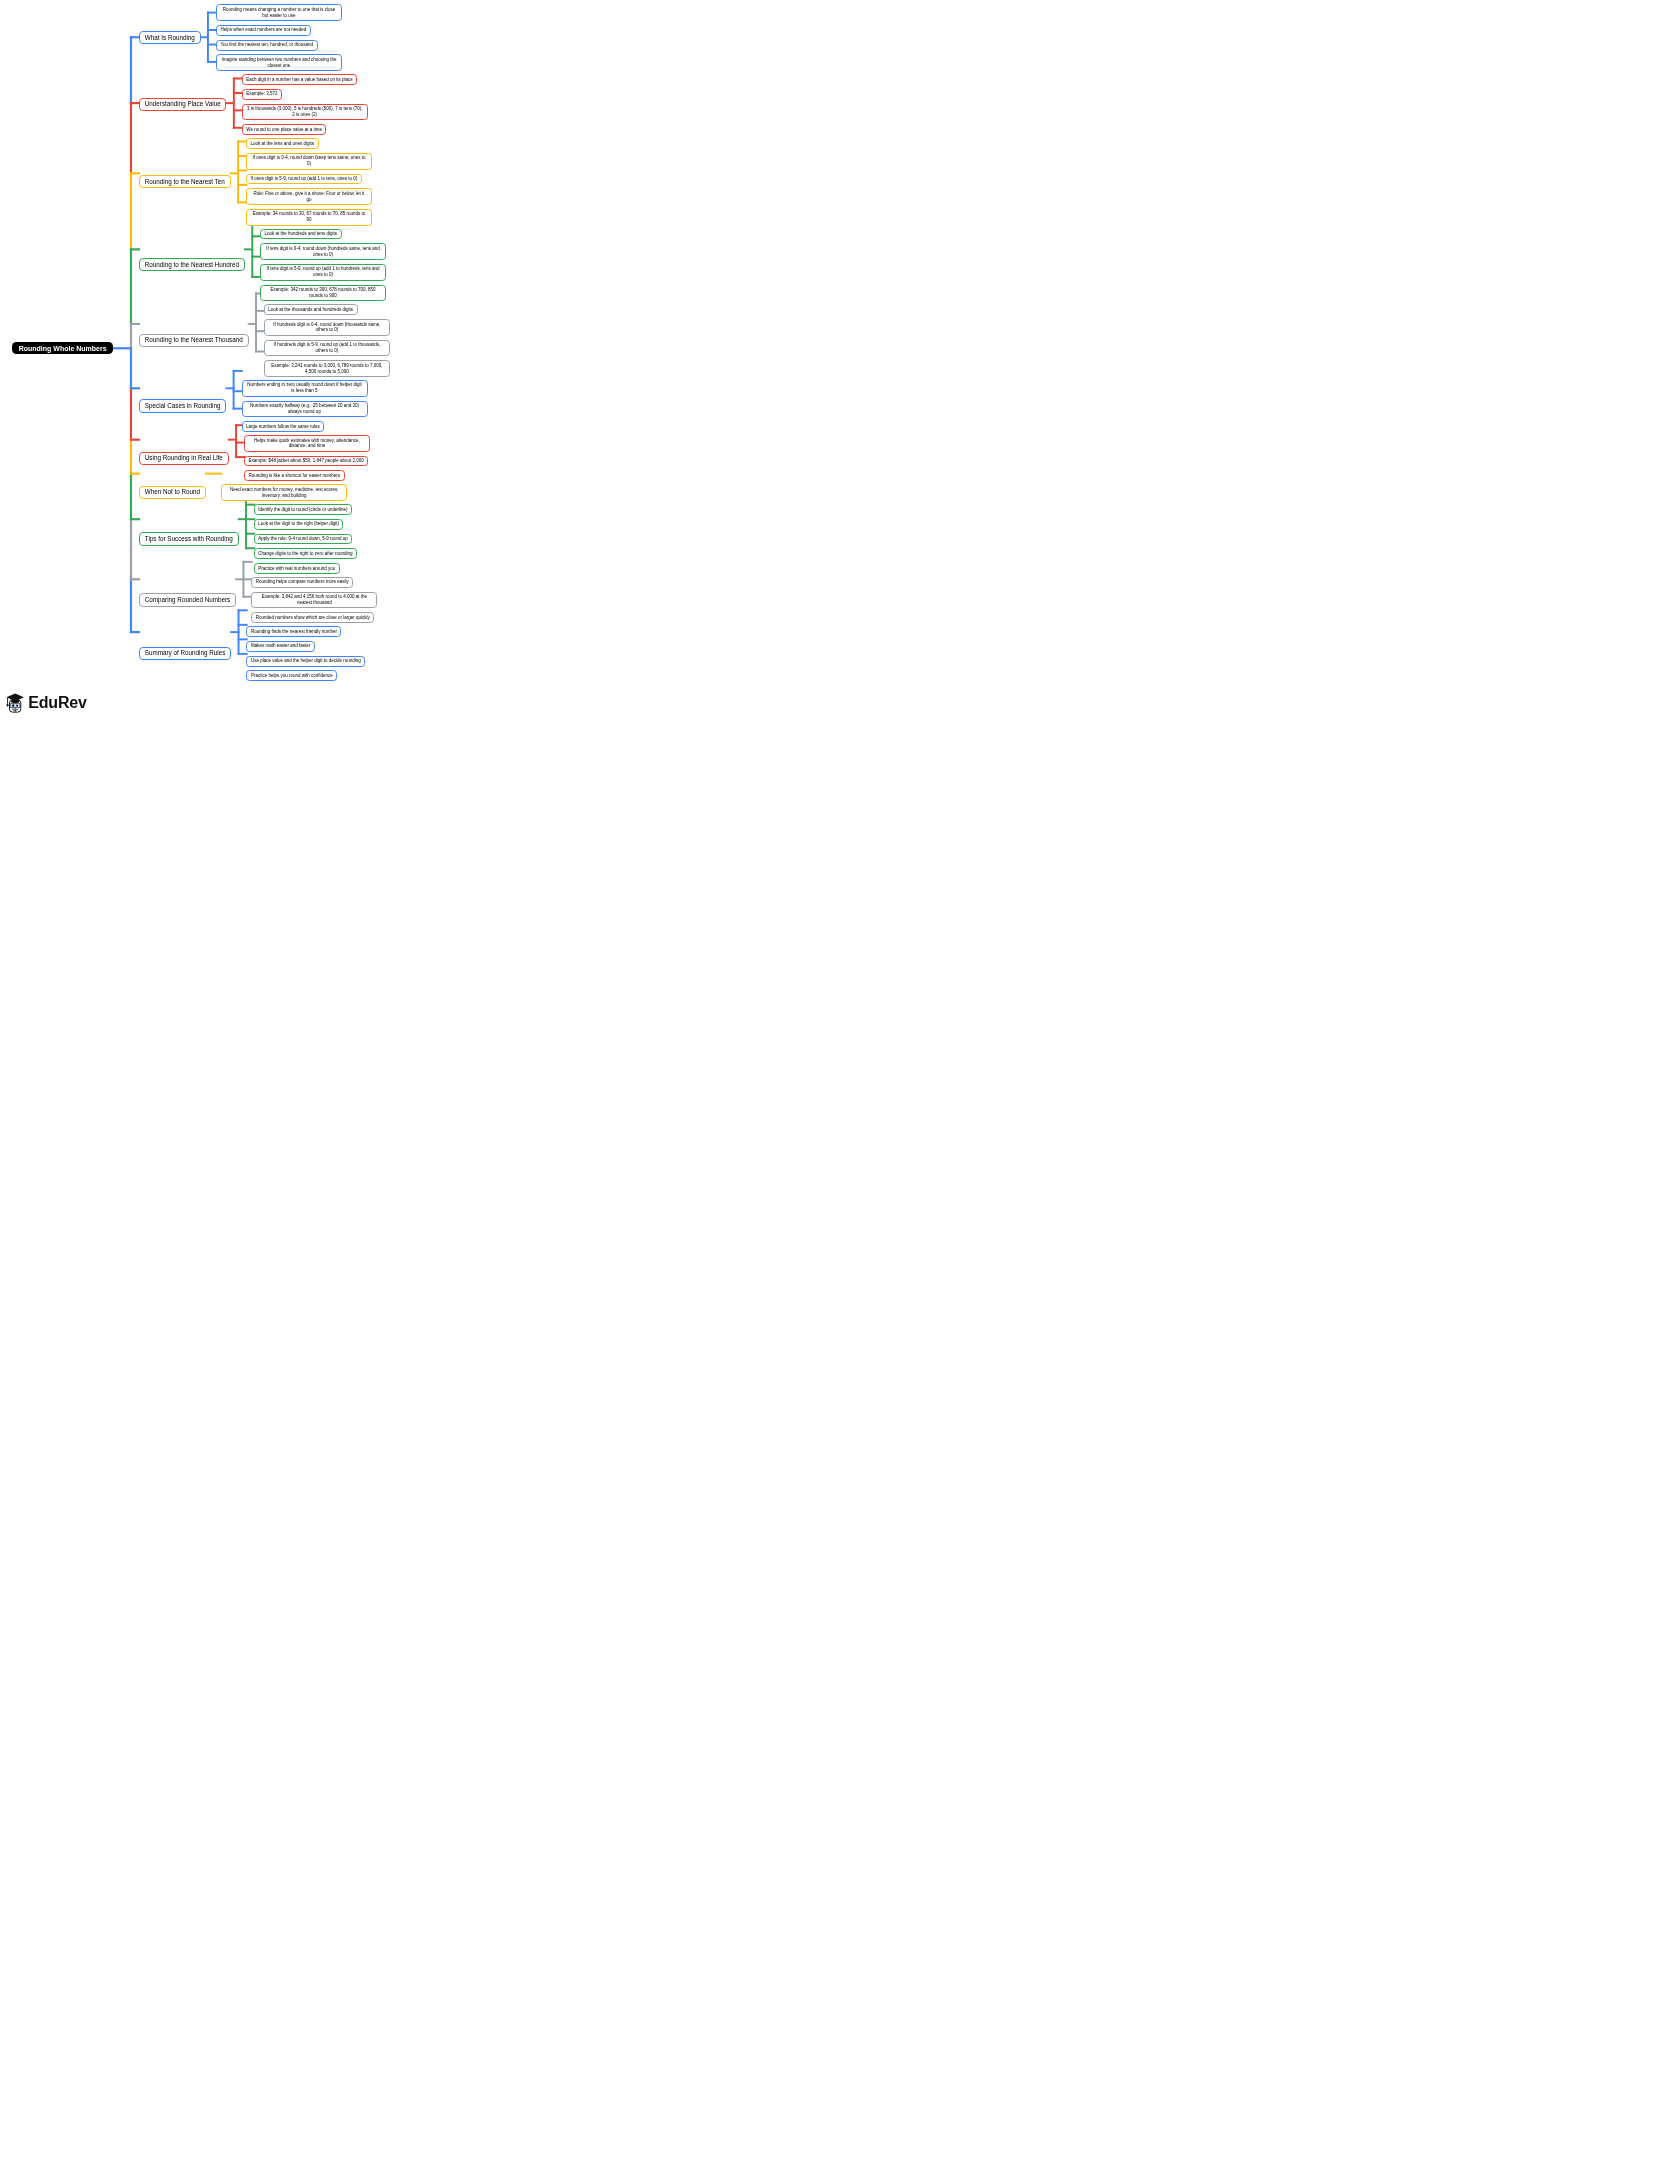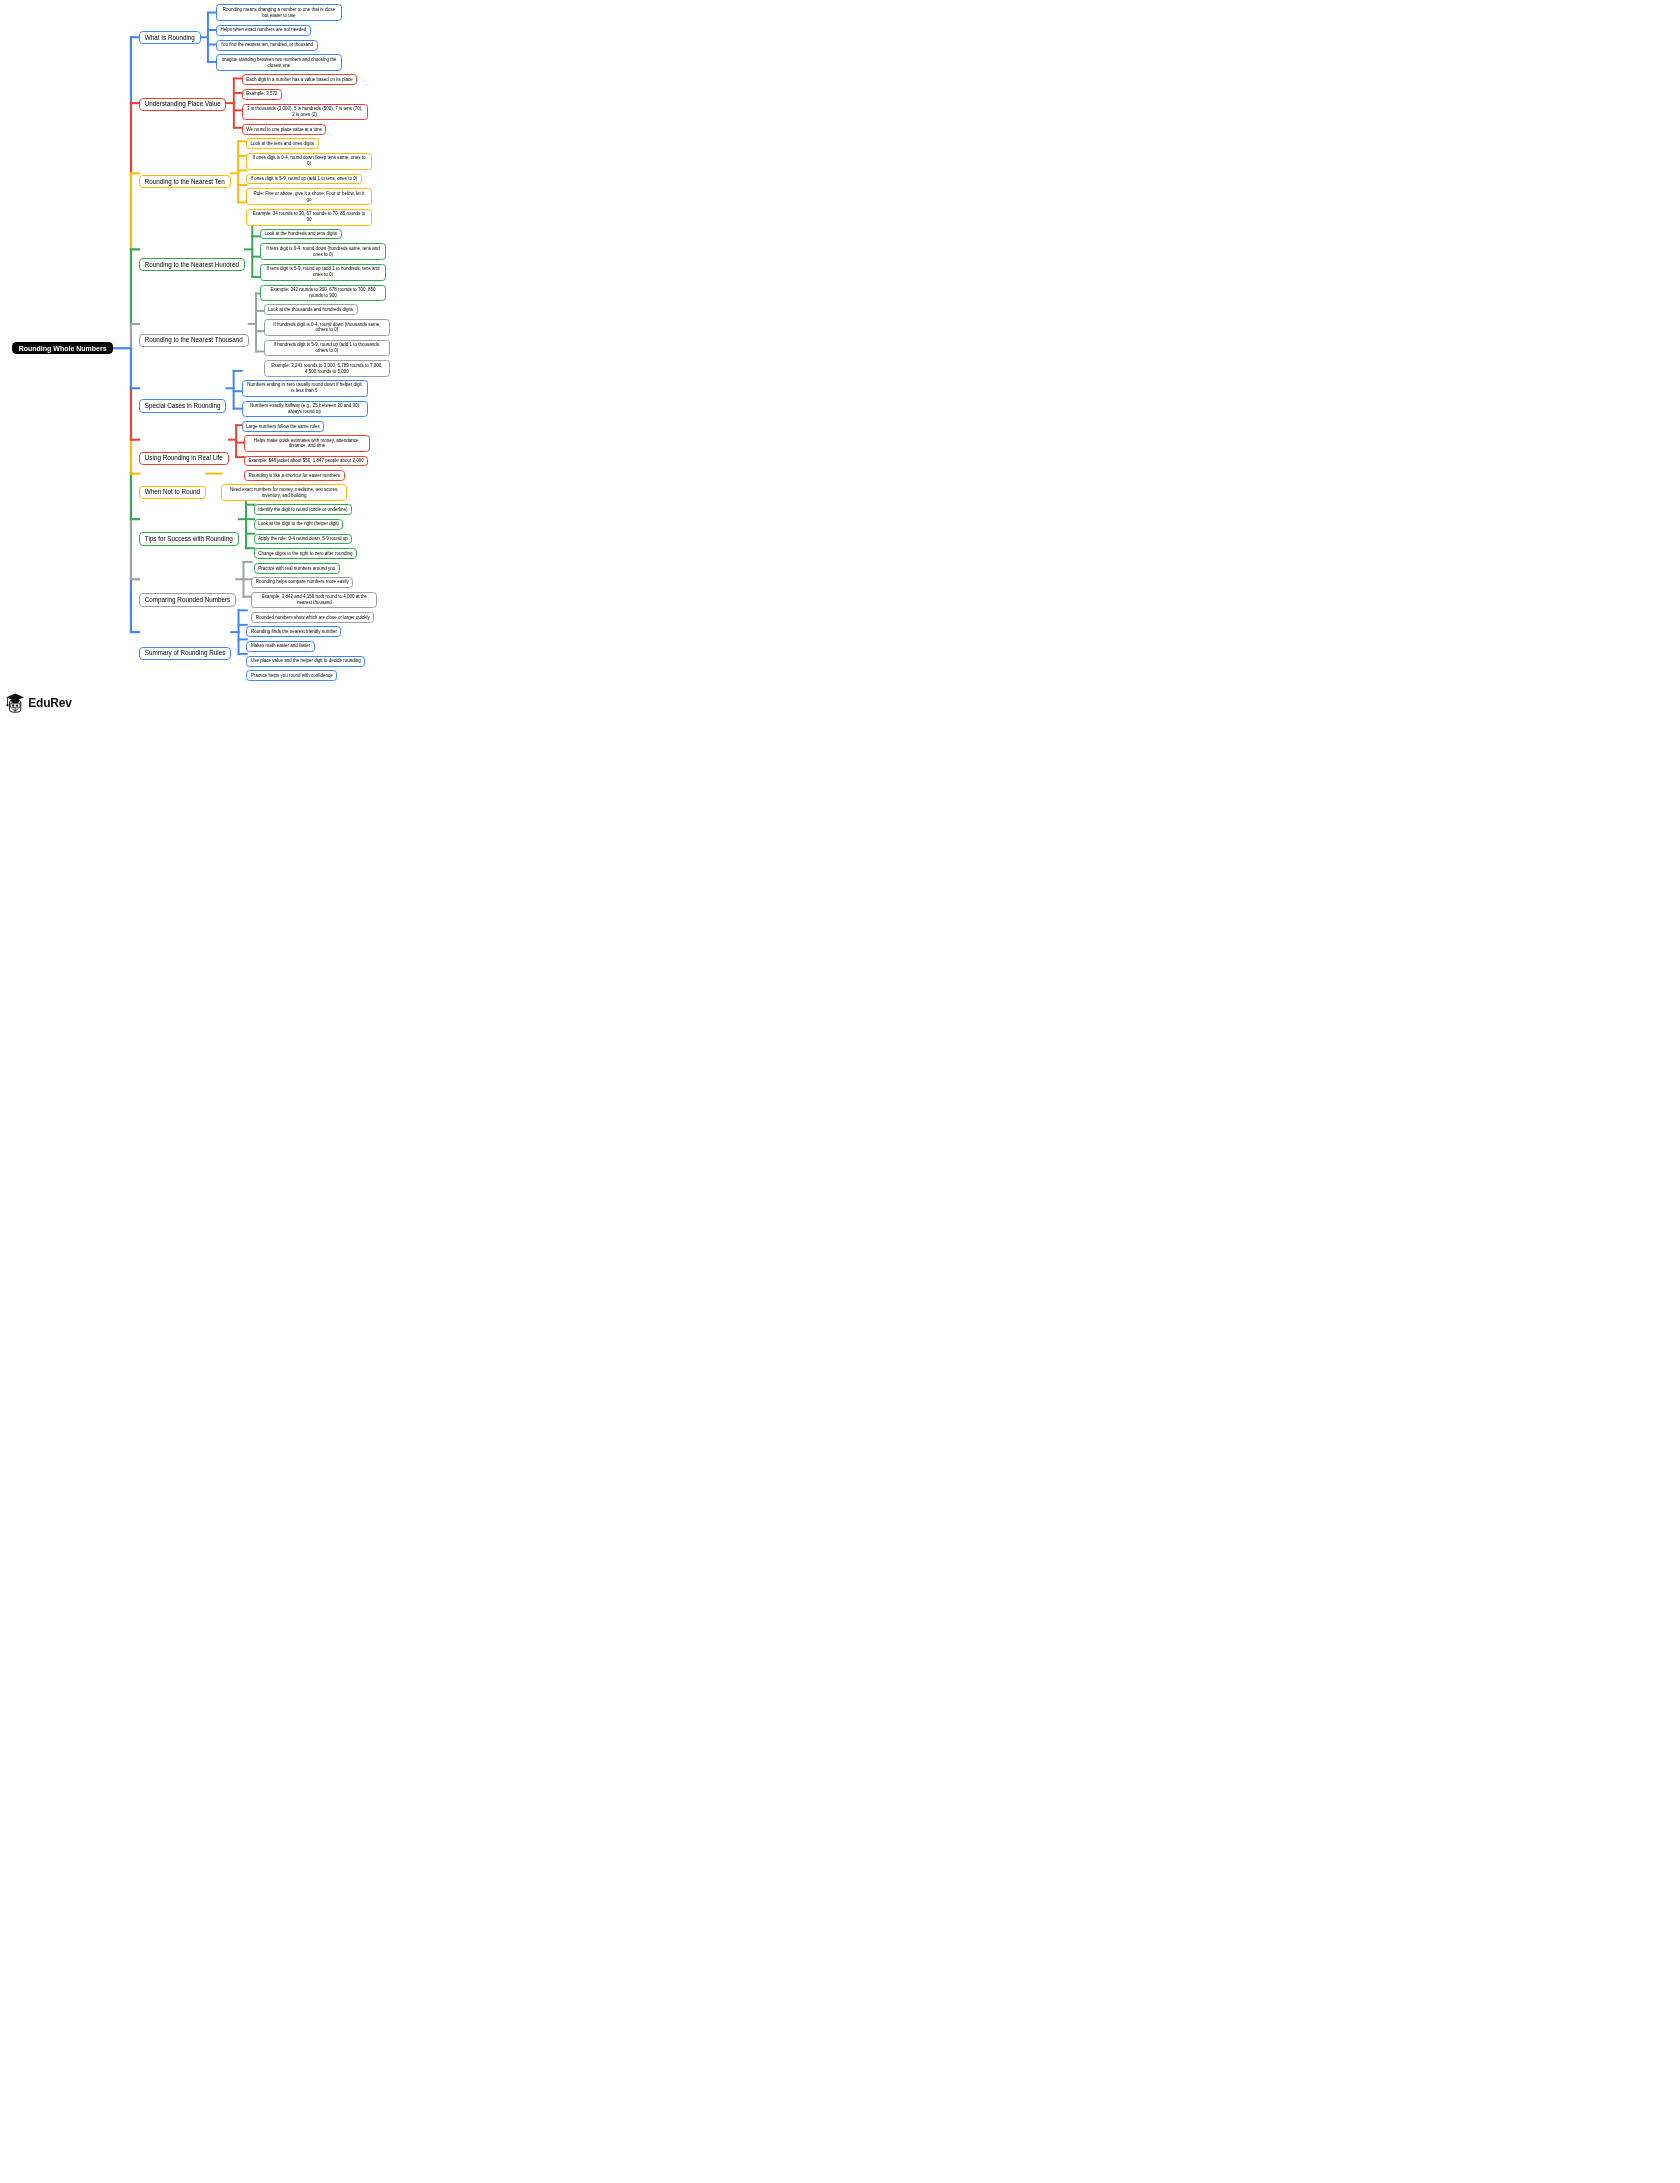--- a/index.html
+++ b/index.html
@@ -9,21 +9,21 @@
   #branches{position:absolute;left:139px;top:4.4px;display:flex;flex-direction:column;gap:3.1px;z-index:2;}
   .branch-group{display:flex;flex-direction:row;align-items:center;gap:15.3px;}
   .branch-label{position:relative;z-index:2;background:#fff;border:1.1px solid #888;border-radius:3.9px;
     padding:1.3px 4.8px;font-size:6.3px;line-height:1.35;white-space:nowrap;color:#000;}
   .children{display:flex;flex-direction:column;gap:3.9px;align-items:flex-start;}
   .child-node{position:relative;z-index:2;background:#fff;border:1.1px solid #888;border-radius:3.5px;
     padding:1.5px 3.5px;font-size:4.5px;line-height:1.3;text-align:center;max-width:117px;color:#000;}
   .central{position:absolute;left:12.2px;top:358px;z-index:3;background:#000;color:#fff;
     font-size:7px;font-weight:bold;padding:2.6px 6.5px;border-radius:4.4px;white-space:nowrap;}
   .logo{position:absolute;left:6.1px;bottom:7px;display:flex;align-items:center;gap:3.9px;z-index:3;}
-  .logo-text{font-size:12px;font-weight:bold;color:#111;letter-spacing:-0.2px;}
+  .logo-text{font-size:16px;font-weight:bold;color:#111;letter-spacing:-0.2px;}
 </style>
 </head>
 <body>
 
 <div id="canvas">
   <svg id="connectors" xmlns="http://www.w3.org/2000/svg" viewBox="0 0 962 1649">
       <line x1="256.875" y1="797.625" x2="302.5" y2="797.625" stroke="#4285F4" stroke-width="5"></line>
       <line x1="300" y1="82.75" x2="300" y2="238.625" stroke="#4285F4" stroke-width="5"></line>
       <line x1="300" y1="233.625" x2="300" y2="399.5" stroke="#EA4335" stroke-width="5"></line>
       <line x1="300" y1="394.5" x2="300" y2="573.625" stroke="#FBBC05" stroke-width="5"></line>

